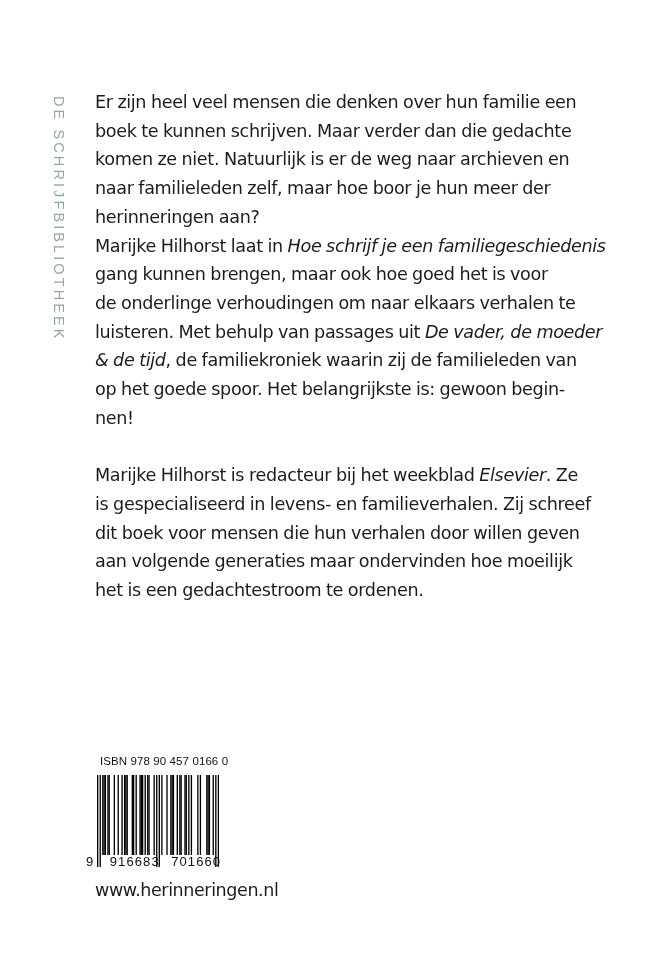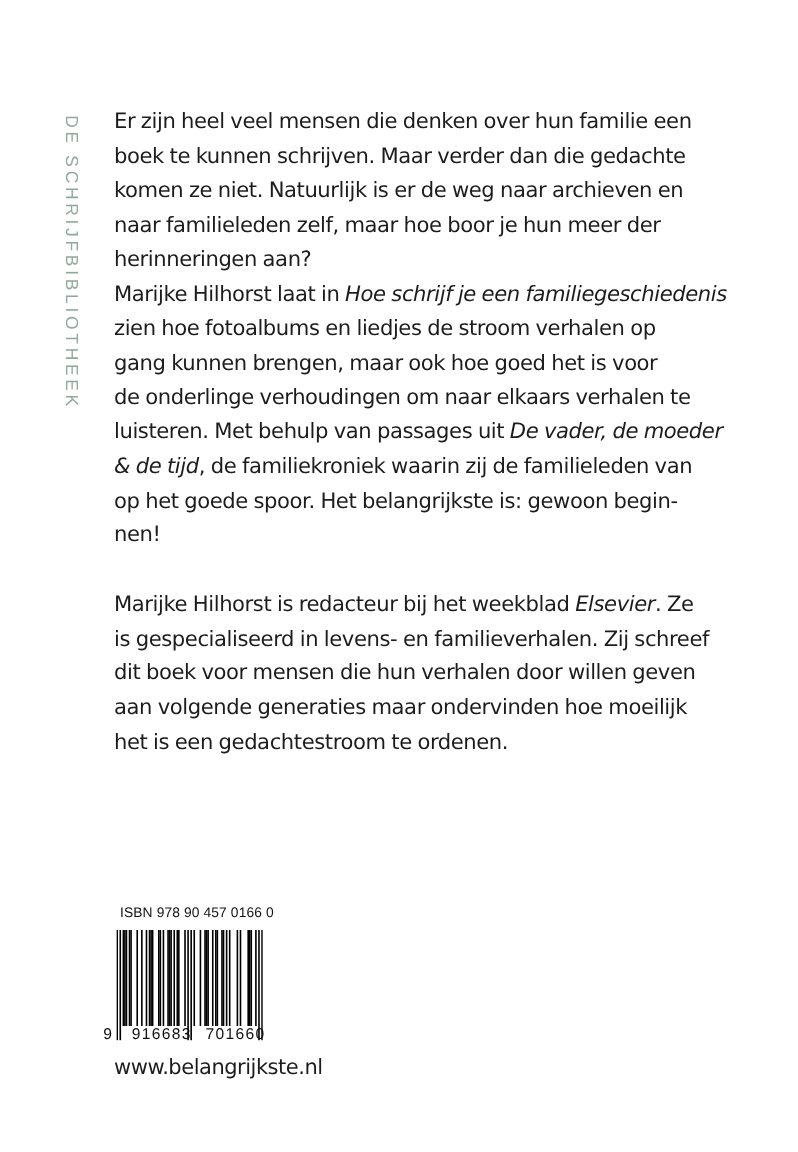--- a/index.html
+++ b/index.html
@@ -52,21 +52,20 @@
 <div class="blurb">
   <p>
     <span class="line">Er zijn heel veel mensen die denken over hun familie een</span>
     <span class="line">boek te kunnen schrijven. Maar verder dan die gedachte</span>
     <span class="line">komen ze niet. Natuurlijk is er de weg naar archieven en</span>
     <span class="line">naar familieleden zelf, maar hoe boor je hun meer der</span>
     <span class="line">herinneringen aan?</span>
   </p>
   <p>
     <span class="line"><span>Marijke Hilhorst laat in </span><em>Hoe schrijf je een familiegeschiedenis</em></span>
-    <span class="line">zien hoe fotoalbums en liedjes de stroom verhalen op</span>
     <span class="line">gang kunnen brengen, maar ook hoe goed het is voor</span>
     <span class="line">de onderlinge verhoudingen om naar elkaars verhalen te</span>
     <span class="line"><span>luisteren. Met behulp van passages uit </span><em>De vader, de moeder</em></span>
     <span class="line"><em>&amp; de tijd</em><span>, de familiekroniek waarin zij de familieleden van</span></span>
     <span class="line">op het goede spoor. Het belangrijkste is: gewoon begin-</span>
     <span class="line">nen!</span>
   </p>
   <div class="gap"></div>
   <p>
     <span class="line"><span>Marijke Hilhorst is redacteur bij het weekblad </span><em>Elsevier</em><span>. Ze</span></span>
@@ -130,13 +129,13 @@
 </svg>
 
 <div class="barcode-digits">
   <span>9</span>
   <span style="display:inline-block;width:6px"></span>
   <span>916683</span>
   <span style="display:inline-block;width:2px"></span>
   <span>701660</span>
 </div>
 
-<div class="url">www.belangrijkste.nl</div>
+<div class="url">www.herinneringen.nl</div>
 
 </body></html>

